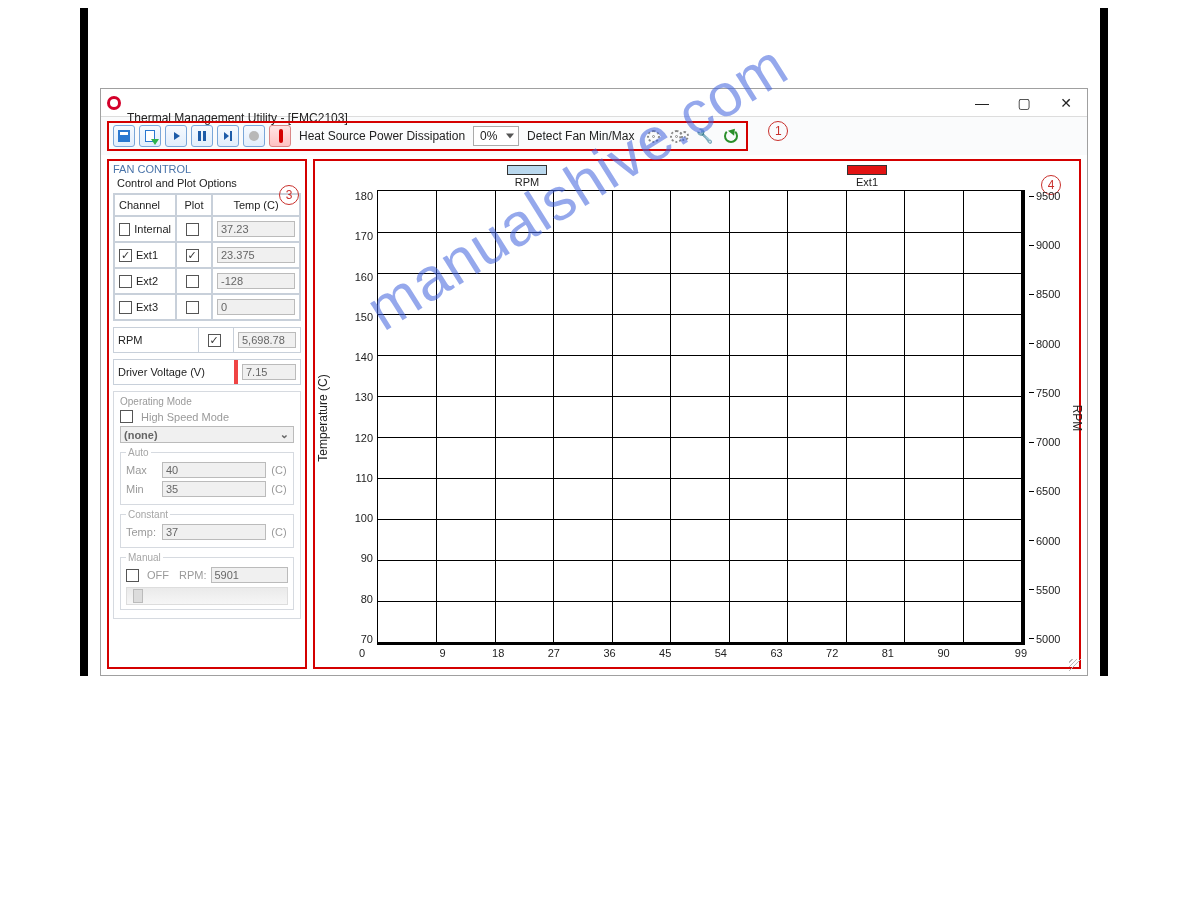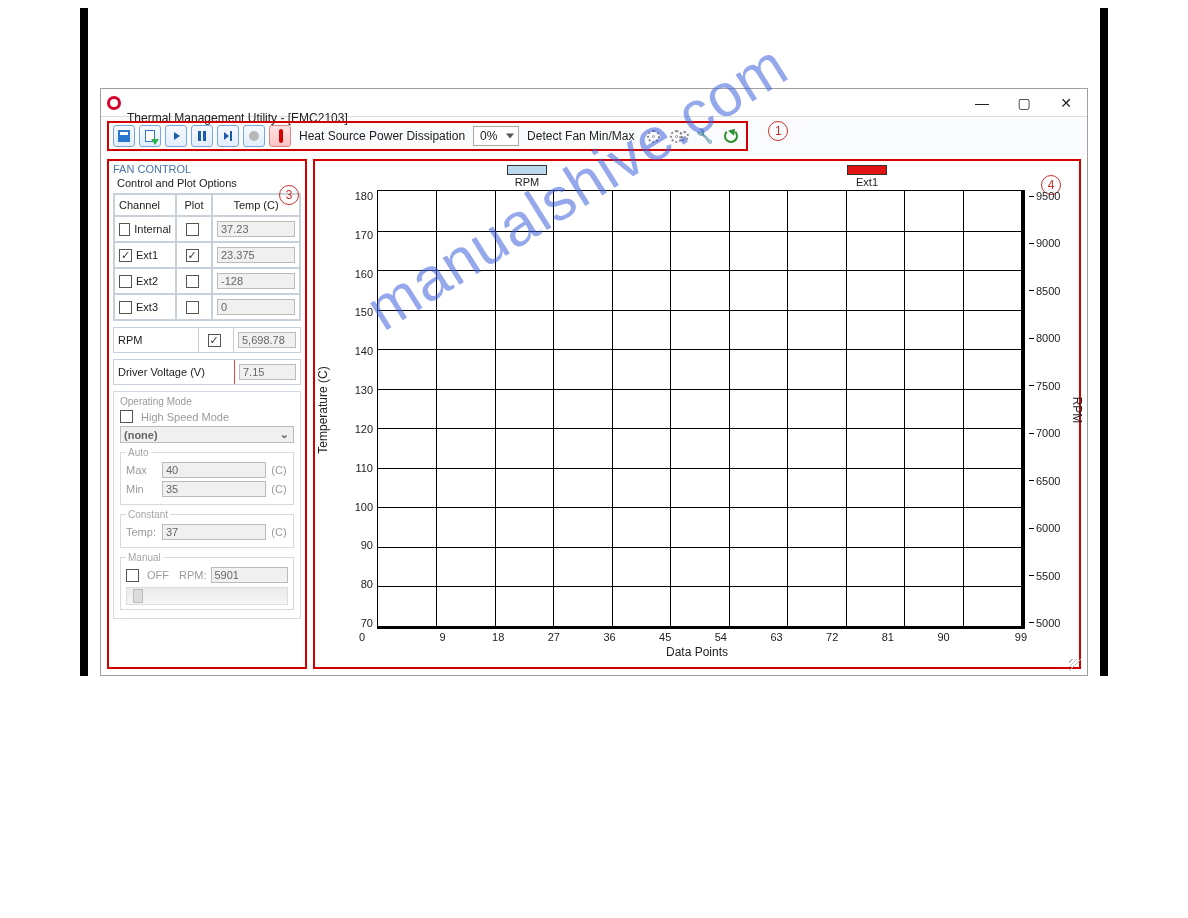--- a/index.html
+++ b/index.html
@@ -424,21 +424,21 @@
           <div class="chkcell">
               <span class="chk on"></span>
             </div>
           <div class="val">
               <input readonly="" value="5,698.78" style="">
             </div>
         </div>
 
         <div class="field-row">
           <div class="lab">Driver Voltage (V)</div>
-          <div class="val" style="border-left:1px solid #ef4444;">
+          <div class="val" style="border-left:4px solid #ef4444;">
               <input readonly="" value="7.15" style="">
             </div>
         </div>
 
         <div class="gray-section">
           <div class="hdr">Operating Mode</div>
           <div class="row">
             <span class="chk"></span>
             <span>High Speed Mode</span>
           </div>
@@ -555,21 +555,20 @@
             <div class="xt">27</div>
             <div class="xt">36</div>
             <div class="xt">45</div>
             <div class="xt">54</div>
             <div class="xt">63</div>
             <div class="xt">72</div>
             <div class="xt">81</div>
             <div class="xt">90</div>
             <div class="xt">99</div>
           </div>
-        <div class="xlabel">Data Points</div>
       </div>
 
       <div class="watermark">manualshive.com</div>
     </div>
 
     <div class="resize-grip"></div>
   </div>
 </div>
 
 </body></html>

